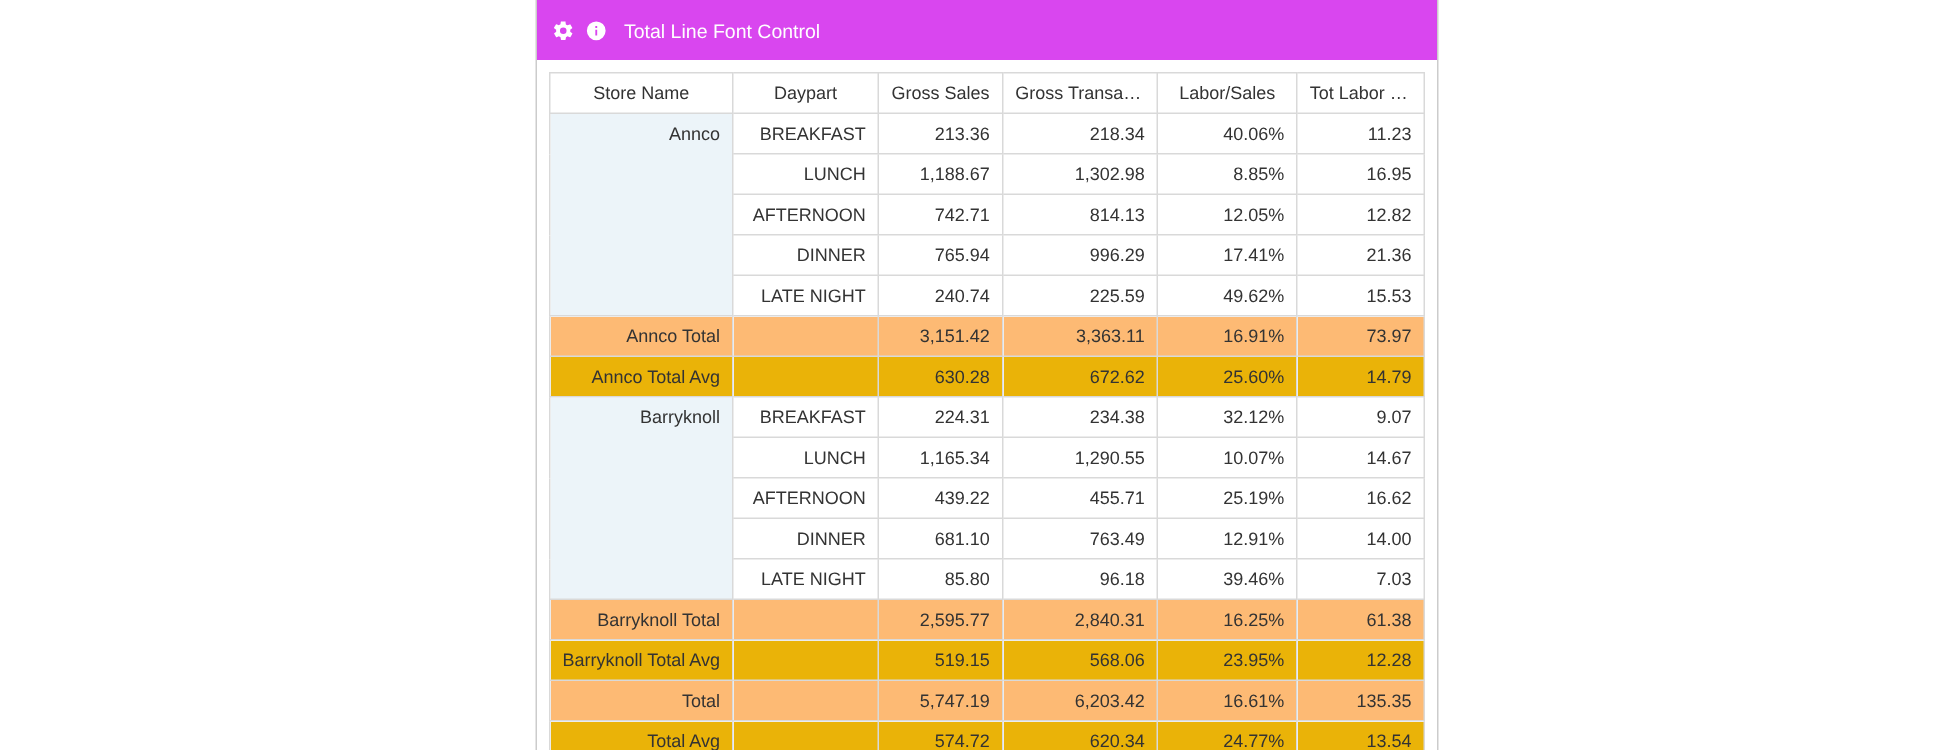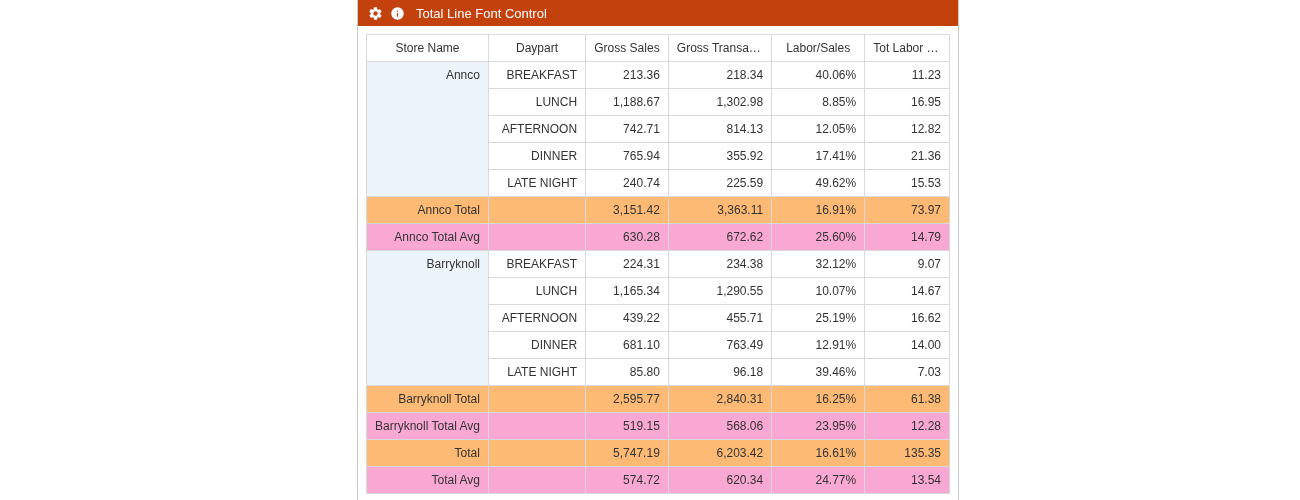--- a/index.html
+++ b/index.html
@@ -1,30 +1,30 @@
 <!DOCTYPE html>
 <html><head>
 <meta charset="utf-8">
 <style>
   html,body{margin:0;padding:0;background:#fff;font-family:"Helvetica Neue",Arial,sans-serif;font-size:13px;color:#333}
   .stage{width:1300px;height:500px;position:relative}
   .panel{position:absolute;left:357px;top:0;width:600px;border:1px solid #ccc;border-top:none;background:#fff}
-  .titlebar{height:26px;background:#c2410c;color:#fff;display:flex;align-items:center;padding:0 8px;font-size:13px}
+  .titlebar{height:40px;background:#d946ef;color:#fff;display:flex;align-items:center;padding:0 8px;font-size:13px}
   .titlebar .icon{display:inline-flex;align-items:center;justify-content:center;width:18px;height:18px;margin-right:4px}
   .titlebar .icon svg{width:15px;height:15px;fill:#fff}
   .titlebar .title{margin-left:6px;font-weight:400}
   .tablewrap{padding:8px}
   table{border-collapse:collapse;width:100%;table-layout:fixed}
   th,td{border:1px solid #d9d9d9;padding:6px 8px;font-size:12px;white-space:nowrap;overflow:hidden;text-overflow:ellipsis}
   th{background:#fff;font-weight:400;text-align:center;color:#333}
   td.num{text-align:right}
   td.label{text-align:right}
   .storecell{background:#ecf4f9;vertical-align:top;text-align:left}
   tr.total td{background:#fdba74}
-  tr.totalavg td{background:#f9a8d4}
+  tr.totalavg td{background:#eab308}
   col.c-store{width:118px}
   col.c-daypart{width:94px}
   col.c-gs{width:80px}
   col.c-gt{width:100px}
   col.c-ls{width:90px}
   col.c-hrs{width:82px}
 </style>
 </head>
 <body>
 <div class="stage">
@@ -83,21 +83,21 @@
             <tr>
               <td class="label">AFTERNOON</td>
               <td class="num">742.71</td>
               <td class="num">814.13</td>
               <td class="num">12.05%</td>
               <td class="num">12.82</td>
             </tr>
             <tr>
               <td class="label">DINNER</td>
               <td class="num">765.94</td>
-              <td class="num">355.92</td>
+              <td class="num">996.29</td>
               <td class="num">17.41%</td>
               <td class="num">21.36</td>
             </tr>
             <tr>
               <td class="label">LATE NIGHT</td>
               <td class="num">240.74</td>
               <td class="num">225.59</td>
               <td class="num">49.62%</td>
               <td class="num">15.53</td>
             </tr>

